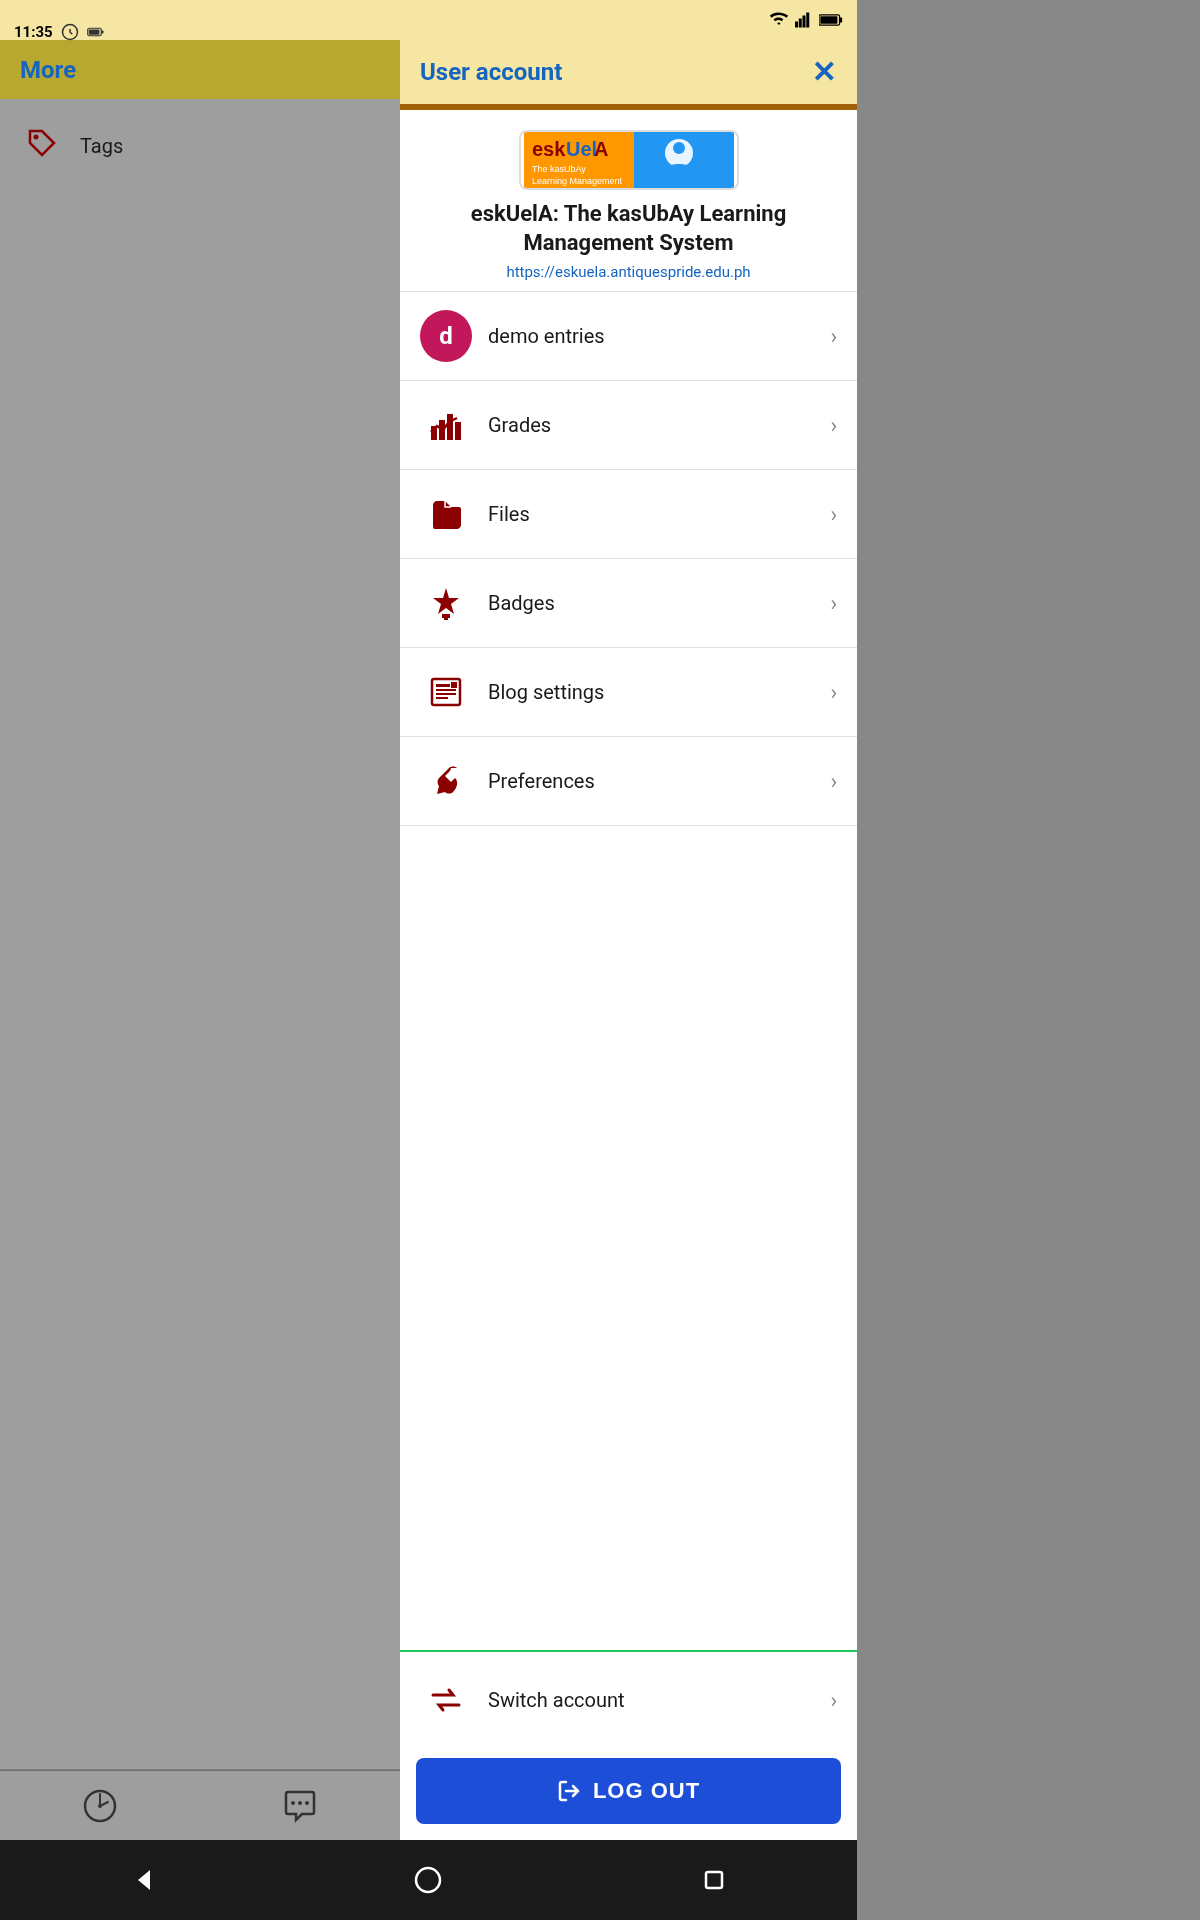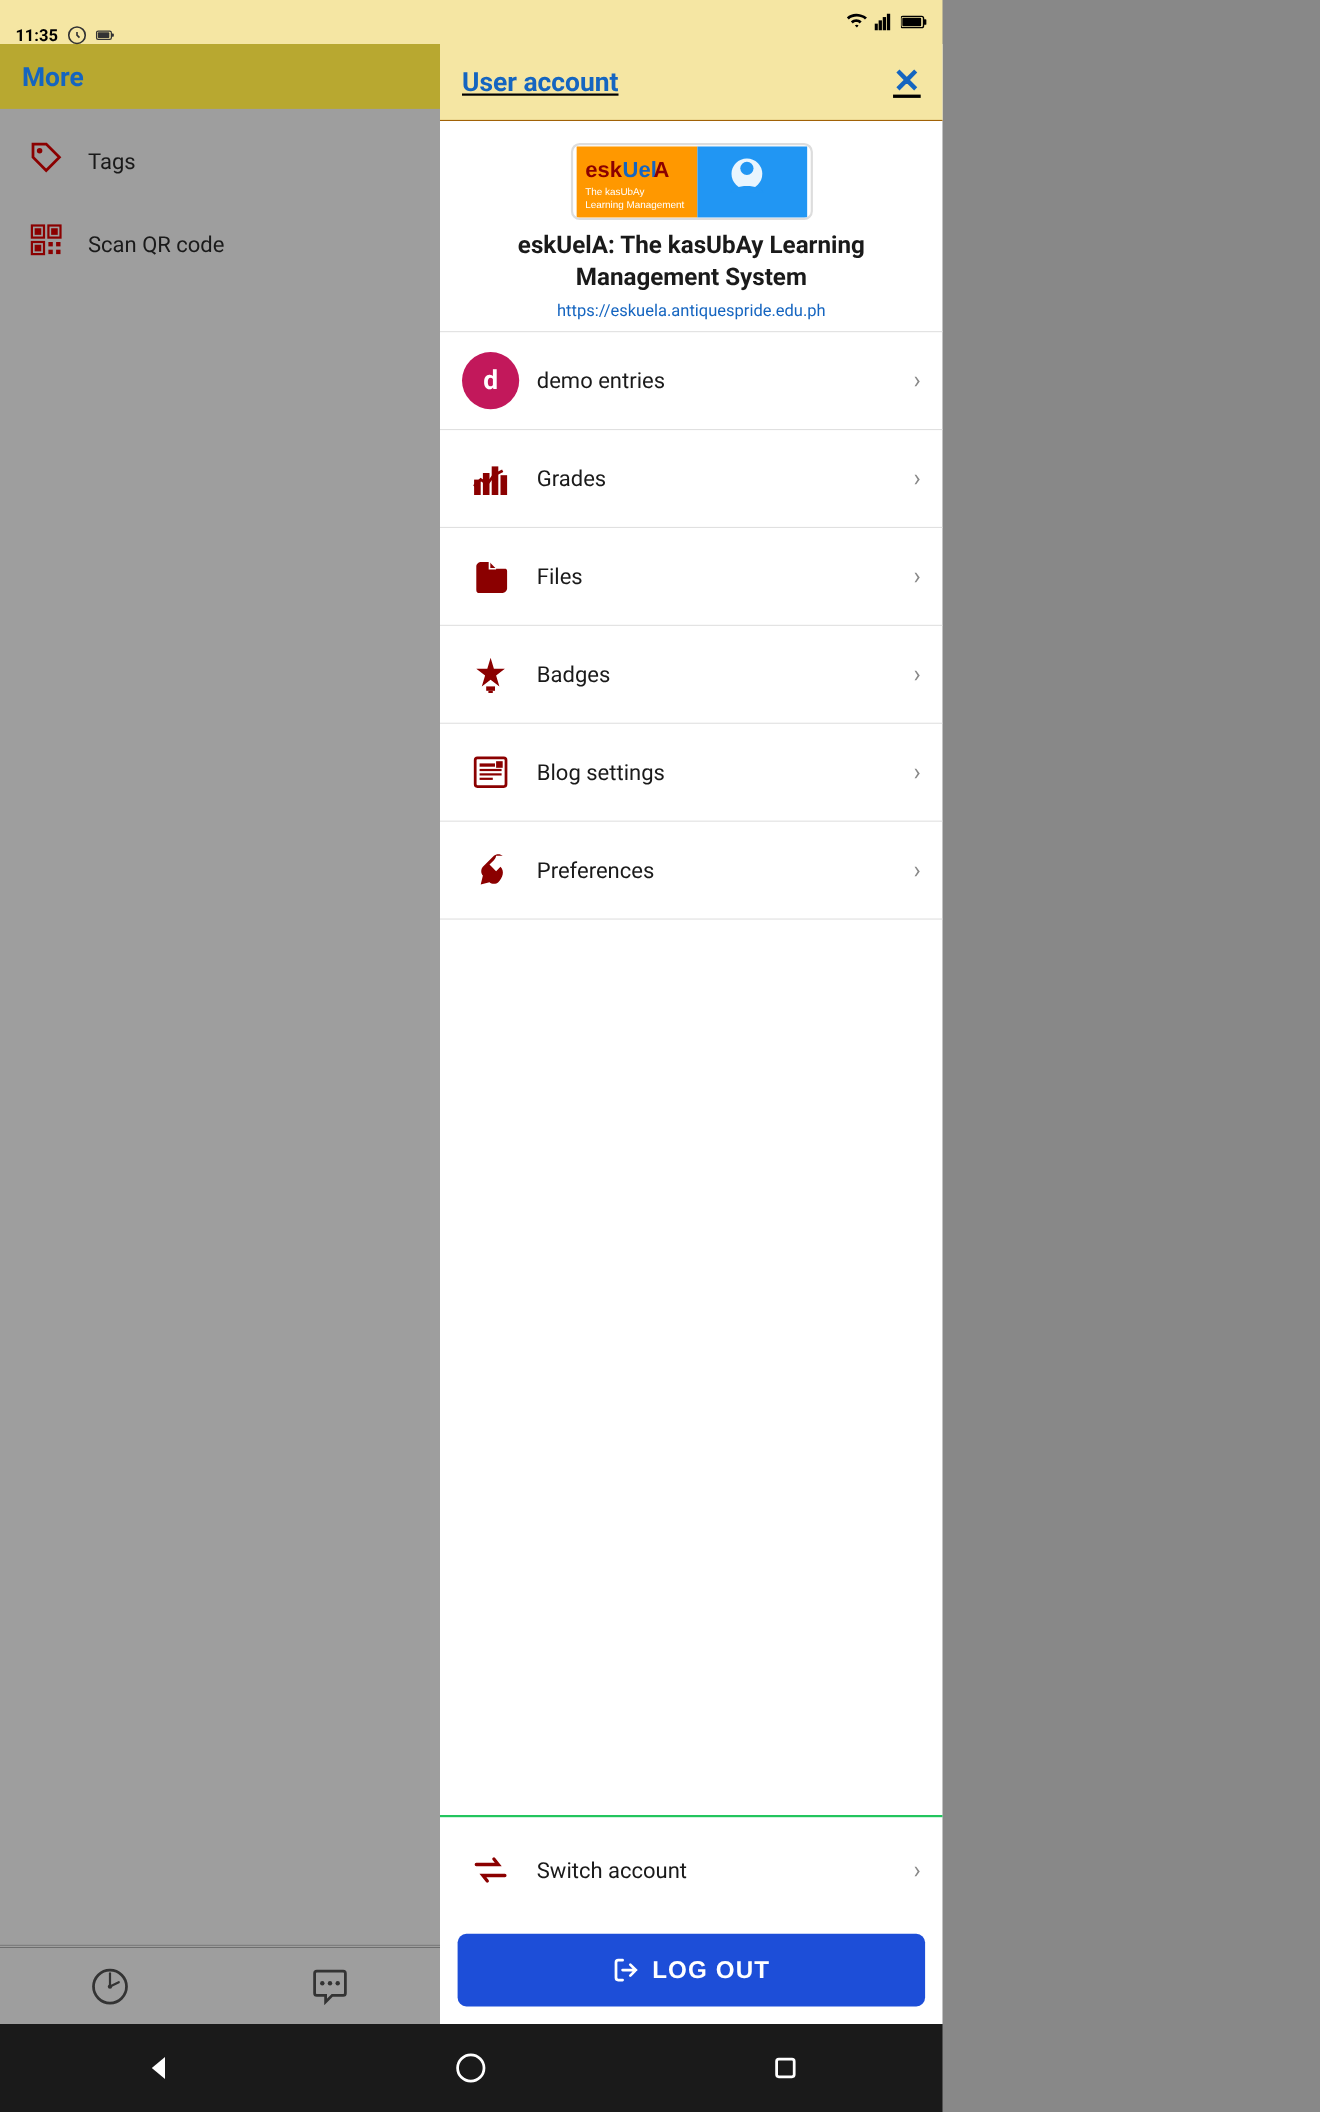--- a/index.html
+++ b/index.html
@@ -114,22 +114,21 @@
       flex-direction: column;
       position: relative;
     }
     .panel-header {
       height: 70px;
       background: #f5e6a3;
       display: flex;
       align-items: center;
       justify-content: space-between;
       padding: 0 20px;
-      border-bottom: 1px solid #a16207;
-      text-decoration: underline;
+      border-bottom: 6px solid #a16207;
     }
     .panel-title {
       font-size: 24px;
       font-weight: bold;
       color: #1565C0;
     }
     .close-btn {
       font-size: 30px;
       color: #1565C0;
       cursor: pointer;
@@ -270,21 +269,21 @@
       height: 50px;
       display: flex;
       align-items: center;
       justify-content: center;
       cursor: pointer;
     }
 
     
     .logo-container {
       width: 220px;
-      height: 70px;
+      height: 60px;
       border-radius: 8px;
       overflow: hidden;
       margin-bottom: 10px;
       border: 2px solid #ddd;
       background: #fff;
       display: flex;
       align-items: center;
       justify-content: center;
     }
   </style>
@@ -337,37 +336,20 @@
       <div class="sidebar-item">
         <span class="sidebar-item-icon">
           <svg width="32" height="32" viewBox="0 0 32 32" fill="#8B0000">
             <path d="M4 4 L16 4 L28 16 L16 28 L4 16 Z" fill="none" stroke="#8B0000" stroke-width="2.5"></path>
             <circle cx="10" cy="10" r="2.5" fill="#8B0000"></circle>
           </svg>
         </span>
         <span class="sidebar-item-label">Tags</span>
       </div>
 
-      <div class="sidebar-item">
-        <span class="sidebar-item-icon">
-          <svg width="32" height="32" viewBox="0 0 32 32" fill="#8B0000">
-            <rect x="3" y="3" width="11" height="11" fill="none" stroke="#8B0000" stroke-width="2"></rect>
-            <rect x="5.5" y="5.5" width="6" height="6" fill="#8B0000"></rect>
-            <rect x="18" y="3" width="11" height="11" fill="none" stroke="#8B0000" stroke-width="2"></rect>
-            <rect x="20.5" y="5.5" width="6" height="6" fill="#8B0000"></rect>
-            <rect x="3" y="18" width="11" height="11" fill="none" stroke="#8B0000" stroke-width="2"></rect>
-            <rect x="5.5" y="20.5" width="6" height="6" fill="#8B0000"></rect>
-            <rect x="18" y="18" width="4" height="4" fill="#8B0000"></rect>
-            <rect x="25" y="18" width="4" height="4" fill="#8B0000"></rect>
-            <rect x="18" y="25" width="4" height="4" fill="#8B0000"></rect>
-            <rect x="25" y="25" width="4" height="4" fill="#8B0000"></rect>
-          </svg>
-        </span>
-        <span class="sidebar-item-label">Scan QR code</span>
-      </div>
 
     </div>
 
     <div class="sidebar-footer">
       <span class="sidebar-footer-icon">
         <svg width="32" height="32" viewBox="0 0 32 32" fill="#8B0000">
           <circle cx="16" cy="16" r="4" fill="#8B0000"></circle>
           <path d="M16 2 L18 7 C19.5 7.5 20.8 8.3 22 9.3 L27 8 L30 13 L26 16.5 C26 17 26 17.5 26 18 L30 21.5 L27 26.5 L22 25 C20.8 26 19.5 26.8 18 27.2 L16 32 L14 27.2 C12.5 26.8 11.2 26 10 25 L5 26.5 L2 21.5 L6 18 C6 17.5 6 17 6 16.5 L2 13 L5 8 L10 9.3 C11.2 8.3 12.5 7.5 14 7 Z" fill="none" stroke="#8B0000" stroke-width="2"></path>
         </svg>
       </span>

